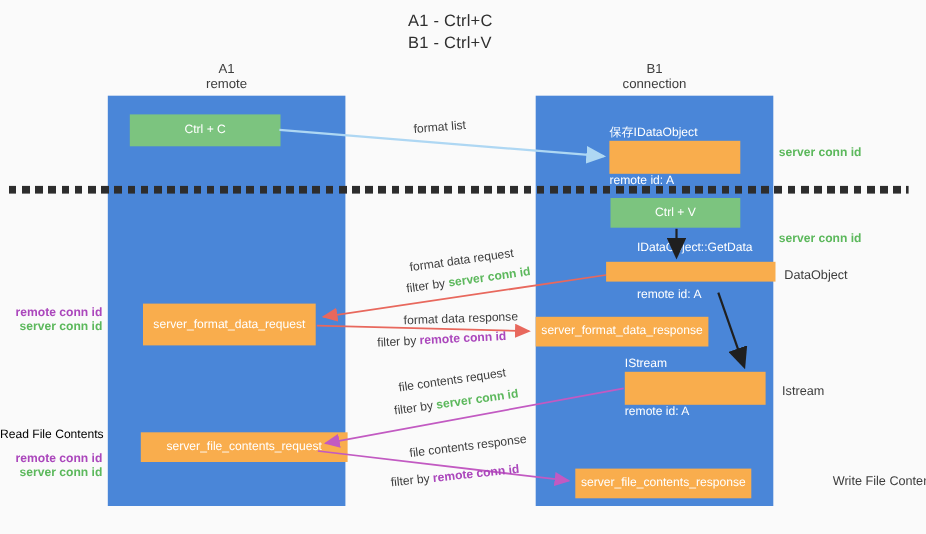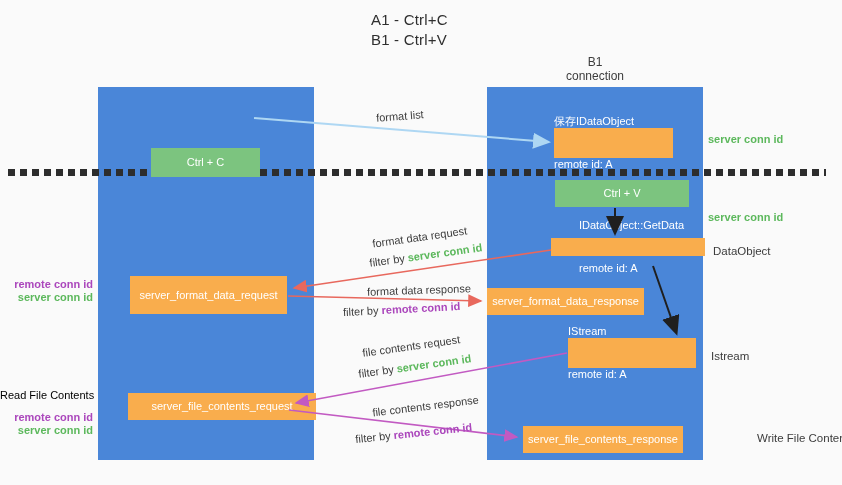--- a/index.html
+++ b/index.html
@@ -26,23 +26,23 @@
     background:repeating-linear-gradient(to right,#2d2d2d 0 7px,transparent 7px 12px);}
 
   
   .node{color:#fff;font-size:11px;text-align:center;z-index:3;}
   .node .ln{line-height:13px;}
   .green{background:#7cc47f;}
   .orange{background:#f9ad4d;}
   .one-line{display:flex;align-items:center;justify-content:center;}
   .two-line{display:flex;flex-direction:column;align-items:flex-start;justify-content:center;gap:30px;}
 
-  #ctrl-c{left:151px;top:104px;width:109px;height:29px;margin-top:44px;}
+  #ctrl-c{left:118px;top:104px;width:137px;height:29px;}
   #save-obj{left:554px;top:128px;width:119px;height:30px;}
-  #ctrl-v{left:555px;top:180px;width:134px;height:27px;}
+  #ctrl-v{left:555px;top:180px;width:118px;height:27px;}
   #getdata{left:551px;top:238px;width:126px;height:18px;padding-left:28px;}
   #fmt-req{left:130px;top:276px;width:157px;height:38px;}
   #fmt-resp{left:487px;top:288px;width:157px;height:27px;}
   #istream{left:568px;top:338px;width:128px;height:30px;}
   #file-req{left:128px;top:393px;width:188px;height:27px;}
   #file-resp{left:523px;top:426px;width:160px;height:27px;}
 
   
   #arrows{left:0;top:0;z-index:4;pointer-events:none;}
 
@@ -59,20 +59,24 @@
 </head>
 <body>
 
 <div id="stage">
 
   <div class="abs diagram-title">
     <div>A1 - Ctrl+C</div>
     <div>B1 - Ctrl+V</div>
   </div>
 
+  <div class="abs col-header a">
+    <div>A1</div>
+    <div>remote</div>
+  </div>
   <div class="abs col-header b">
     <div>B1</div>
     <div>connection</div>
   </div>
 
   <div class="abs lifeline a"></div>
   <div class="abs lifeline b"></div>
 
   <div class="abs divider"></div>
 

